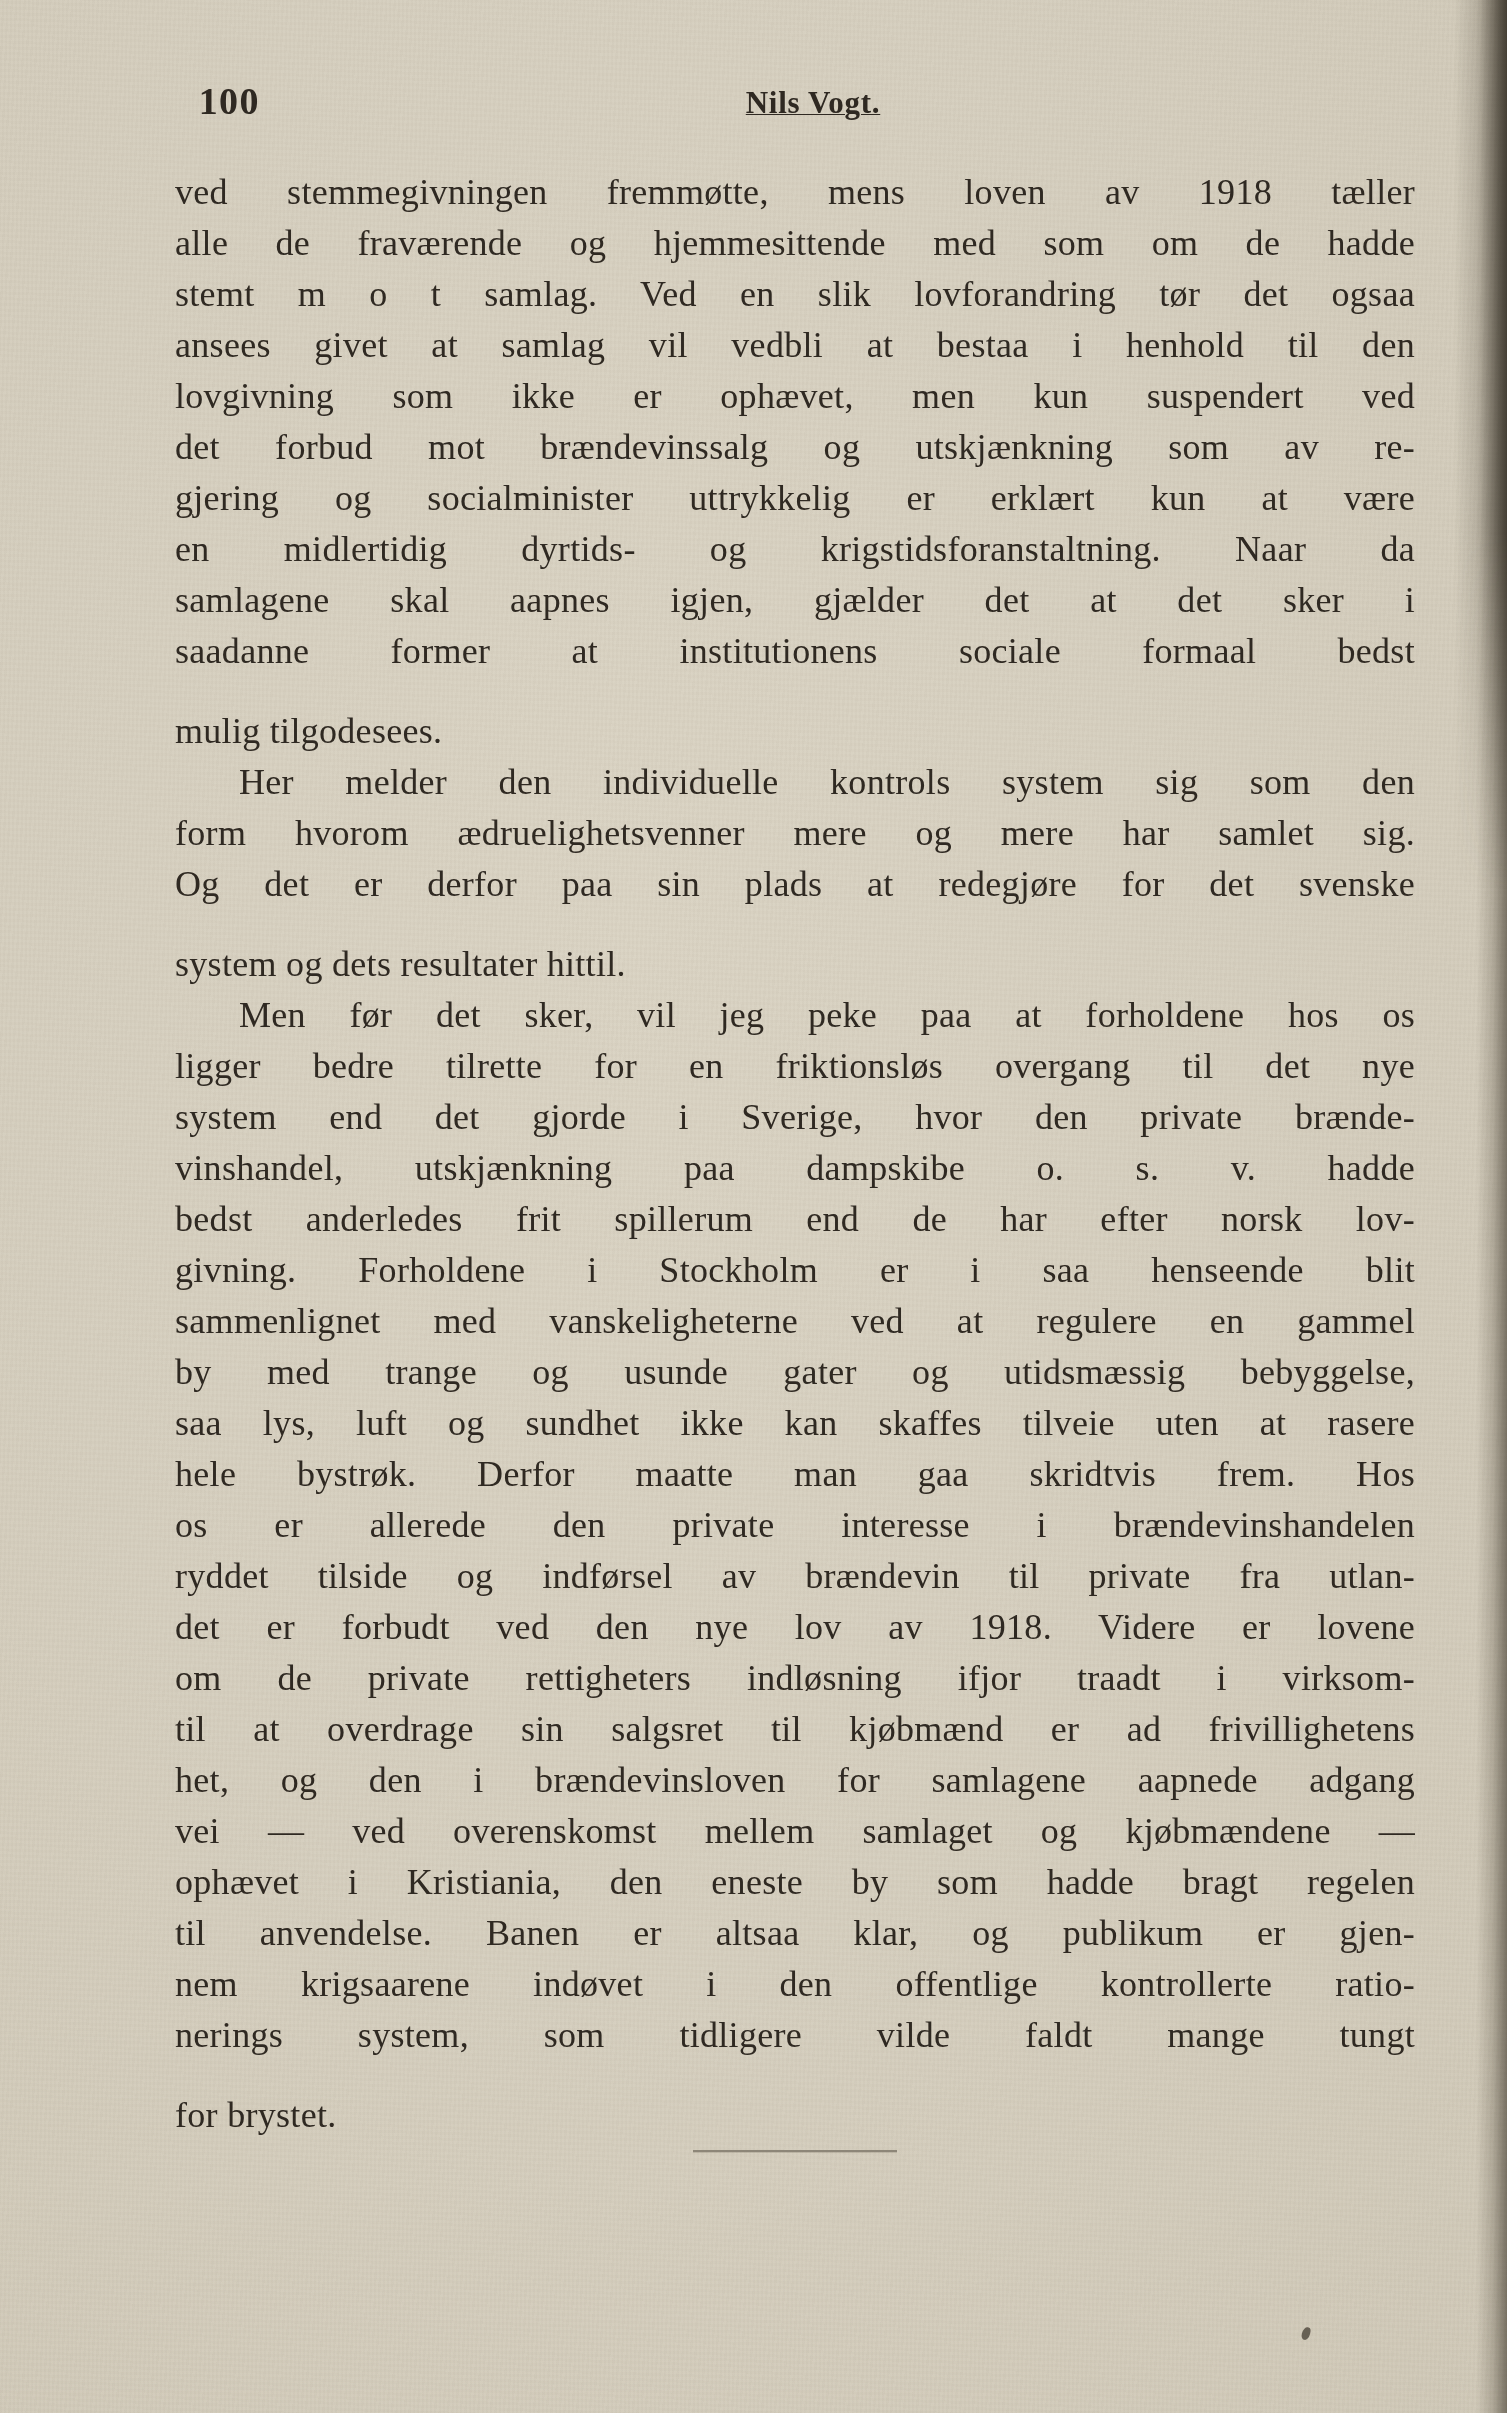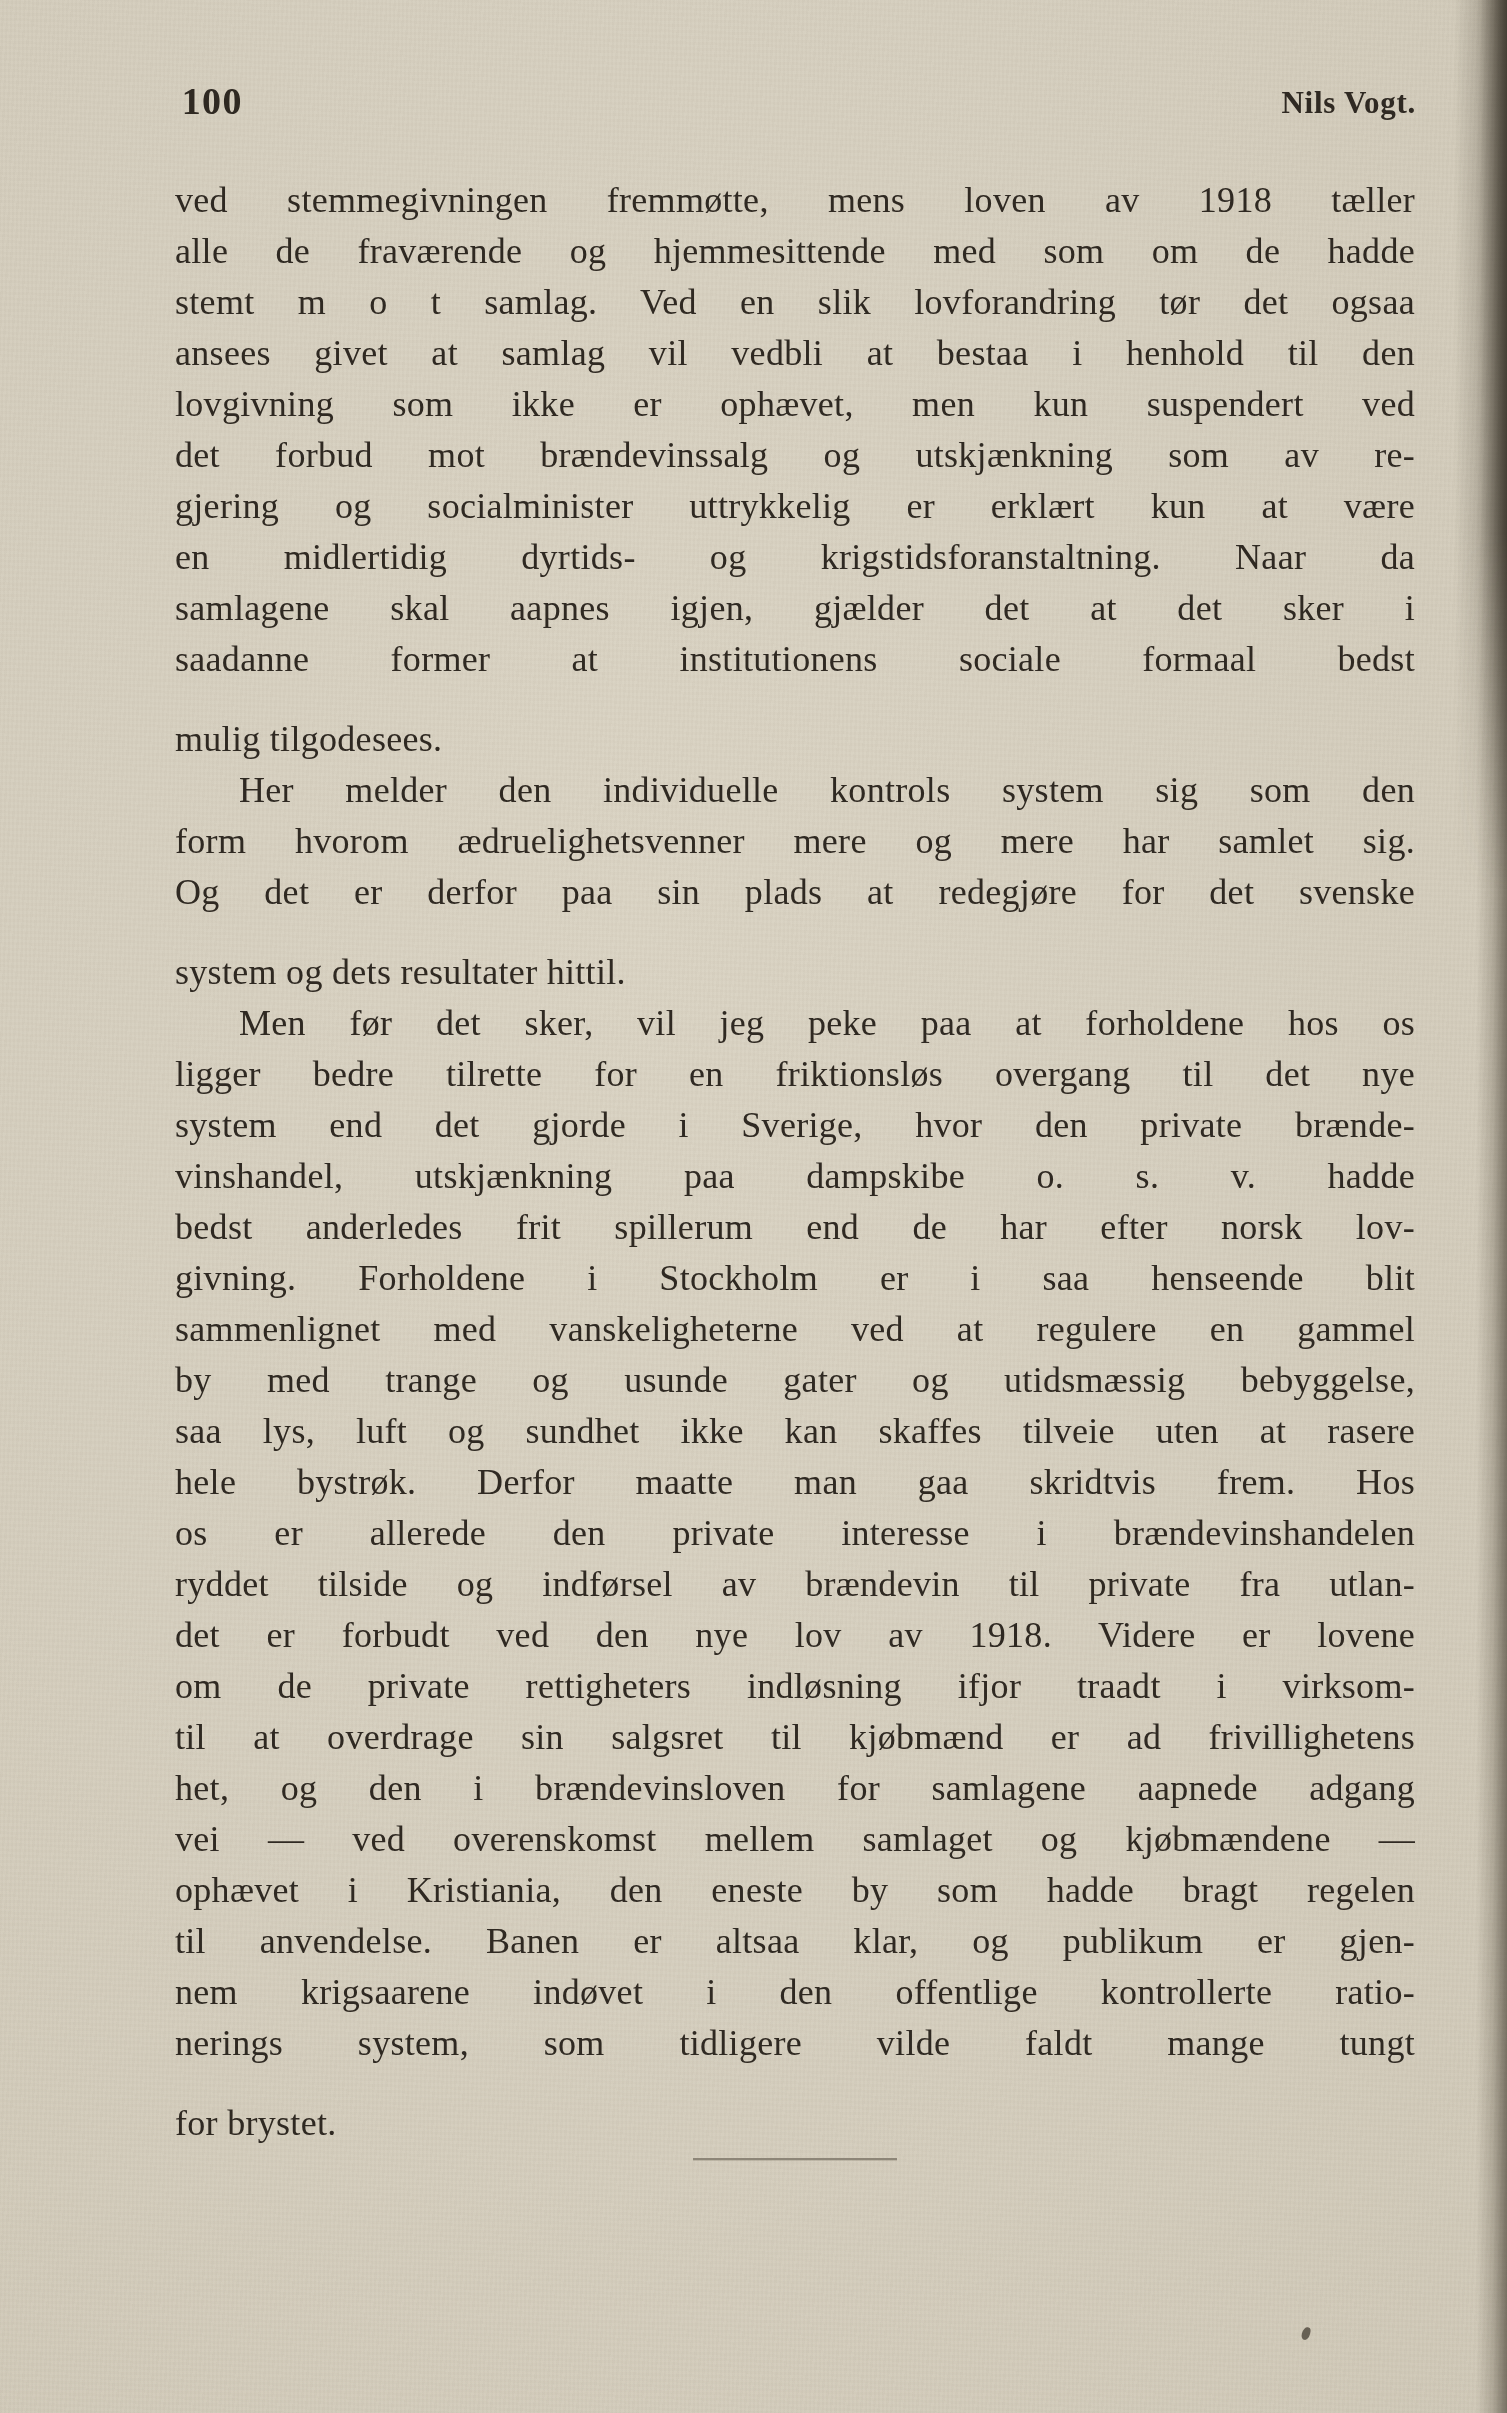--- a/index.html
+++ b/index.html
@@ -17,35 +17,36 @@
   
   .grain {
     position: absolute; inset: 0;
     background:
       repeating-linear-gradient(92deg, rgba(255,255,255,0.018) 0 2.1px, rgba(60,50,35,0.014) 2.1px 4.3px),
       repeating-linear-gradient(2deg, rgba(255,255,255,0.012) 0 2.8px, rgba(60,50,35,0.010) 2.8px 5.7px);
     pointer-events: none;
   }
   .header {
     position: absolute;
-    left: 176px; top: 83px;
+    left: 193px; top: 83px;
     width: 1240px; height: 43px;
-    text-align: right;
+    text-align: center;
+    text-decoration: underline;
   }
   .pagenum {
     position: absolute; left: 5.7px; top: -4.3px;
     font-size: 38px; font-weight: bold; letter-spacing: 1.4px;
   }
   .running {
     font-size: 31px; font-weight: bold; letter-spacing: 0.7px;
     line-height: 40px;
   }
   .text-block {
     position: absolute;
-    left: 175px; top: 175px;
+    left: 175px; top: 167px;
     width: 1240px;
     font-size: 36px;
     line-height: 51px;
     letter-spacing: 0.3px;
   }
   .para { margin: 0; }
   .line {
     text-align: justify;
     text-align-last: justify;
     -moz-text-align-last: justify;

